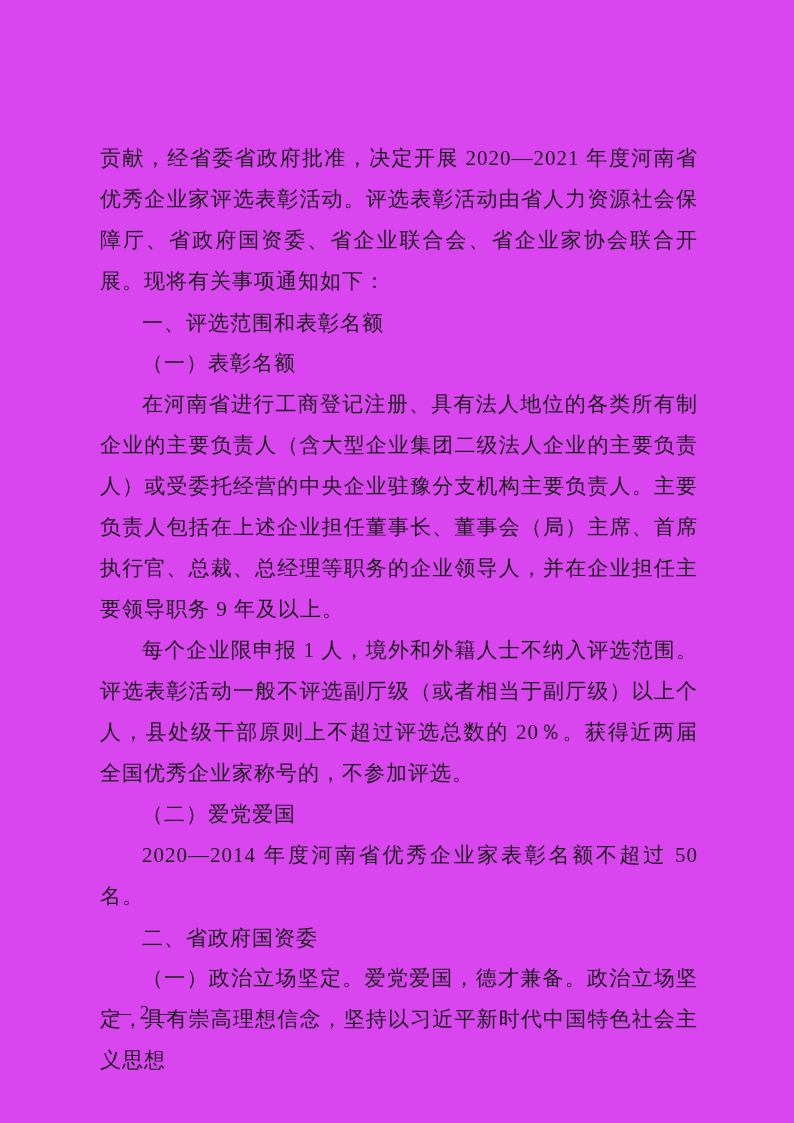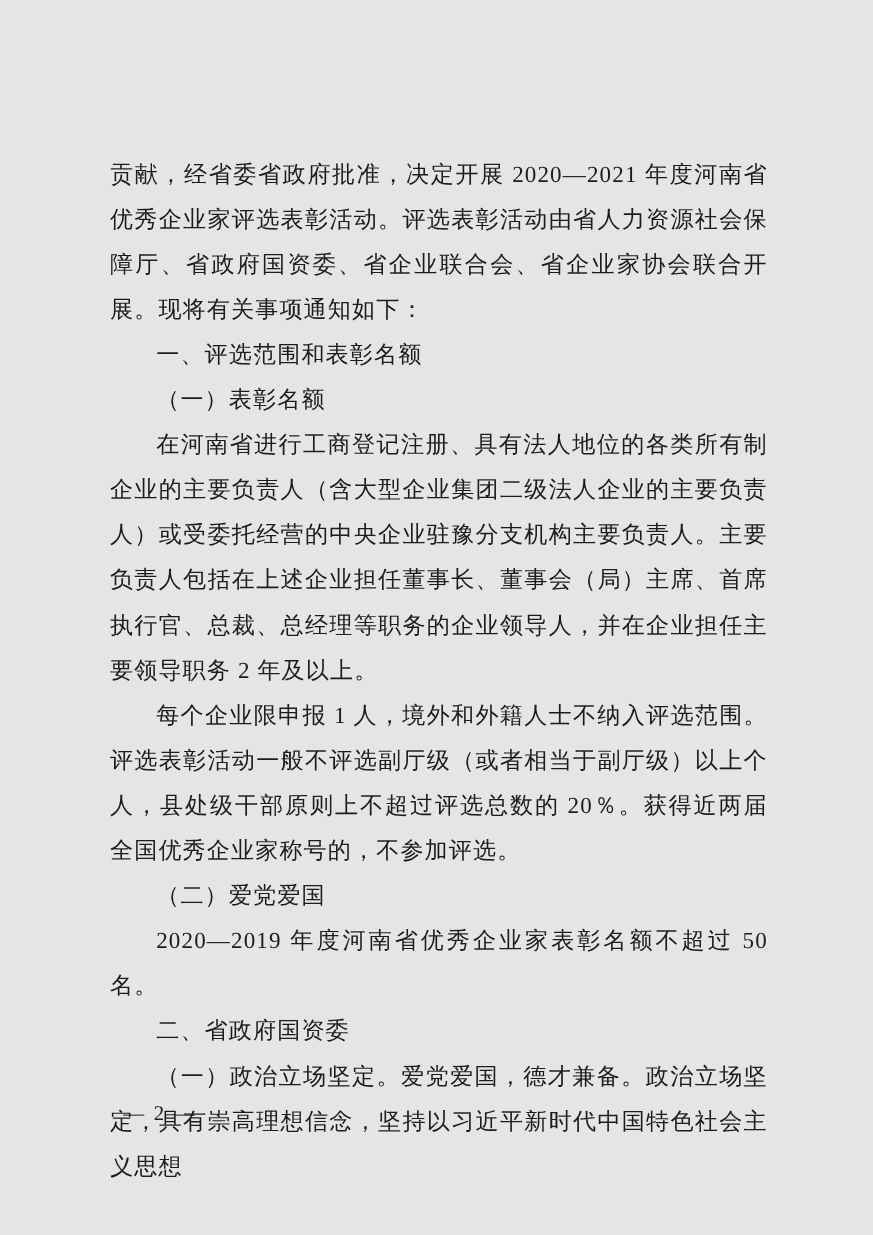--- a/index.html
+++ b/index.html
@@ -4,21 +4,21 @@
 <style>
   html, body {
     margin: 0;
     padding: 0;
     background: #ffffff;
   }
   .doc-page {
     position: relative;
     width: 794px;
     height: 1123px;
-    background: #e5e5e5;
+    background: #d946ef;
     overflow: hidden;
     font-family: "Liberation Serif", "DejaVu Serif", serif;
     color: #1c1c1c;
   }
   .doc-content {
     position: absolute;
     left: 100px;
     top: 138px;
     width: 598px;
   }
@@ -63,27 +63,27 @@
 <div class="doc-page">
 
   <div class="doc-content">
 
     <p class="para">贡献，经省委省政府批准，决定开展 2020—2021 年度河南省优秀企业家评选表彰活动。评选表彰活动由省人力资源社会保障厅、省政府国资委、省企业联合会、省企业家协会联合开展。现将有关事项通知如下：</p>
 
     <p class="para heading">一、评选范围和表彰名额</p>
 
     <p class="para subheading">（一）表彰名额</p>
 
-    <p class="para indent">在河南省进行工商登记注册、具有法人地位的各类所有制企业的主要负责人（含大型企业集团二级法人企业的主要负责人）或受委托经营的中央企业驻豫分支机构主要负责人。主要负责人包括在上述企业担任董事长、董事会（局）主席、首席执行官、总裁、总经理等职务的企业领导人，并在企业担任主要领导职务 2 年及以上。</p>
+    <p class="para indent">在河南省进行工商登记注册、具有法人地位的各类所有制企业的主要负责人（含大型企业集团二级法人企业的主要负责人）或受委托经营的中央企业驻豫分支机构主要负责人。主要负责人包括在上述企业担任董事长、董事会（局）主席、首席执行官、总裁、总经理等职务的企业领导人，并在企业担任主要领导职务 9 年及以上。</p>
 
     <p class="para indent">每个企业限申报 1 人，境外和外籍人士不纳入评选范围。评选表彰活动一般不评选副厅级（或者相当于副厅级）以上个人，县处级干部原则上不超过评选总数的 20％。获得近两届全国优秀企业家称号的，不参加评选。</p>
 
     <p class="para subheading">（二）爱党爱国</p>
 
-    <p class="para indent">2020—2019 年度河南省优秀企业家表彰名额不超过 50 名。</p>
+    <p class="para indent">2020—2014 年度河南省优秀企业家表彰名额不超过 50 名。</p>
 
     <p class="para heading">二、省政府国资委</p>
 
     <p class="para indent"><span class="kaiti-lead">（一）政治立场坚定。</span><span>爱党爱国，德才兼备。政治立场坚定，具有崇高理想信念，坚持以习近平新时代中国特色社会主义思想</span></p>
 
   </div>
 
   <div class="page-number">— 2 —</div>
 
 </div>

